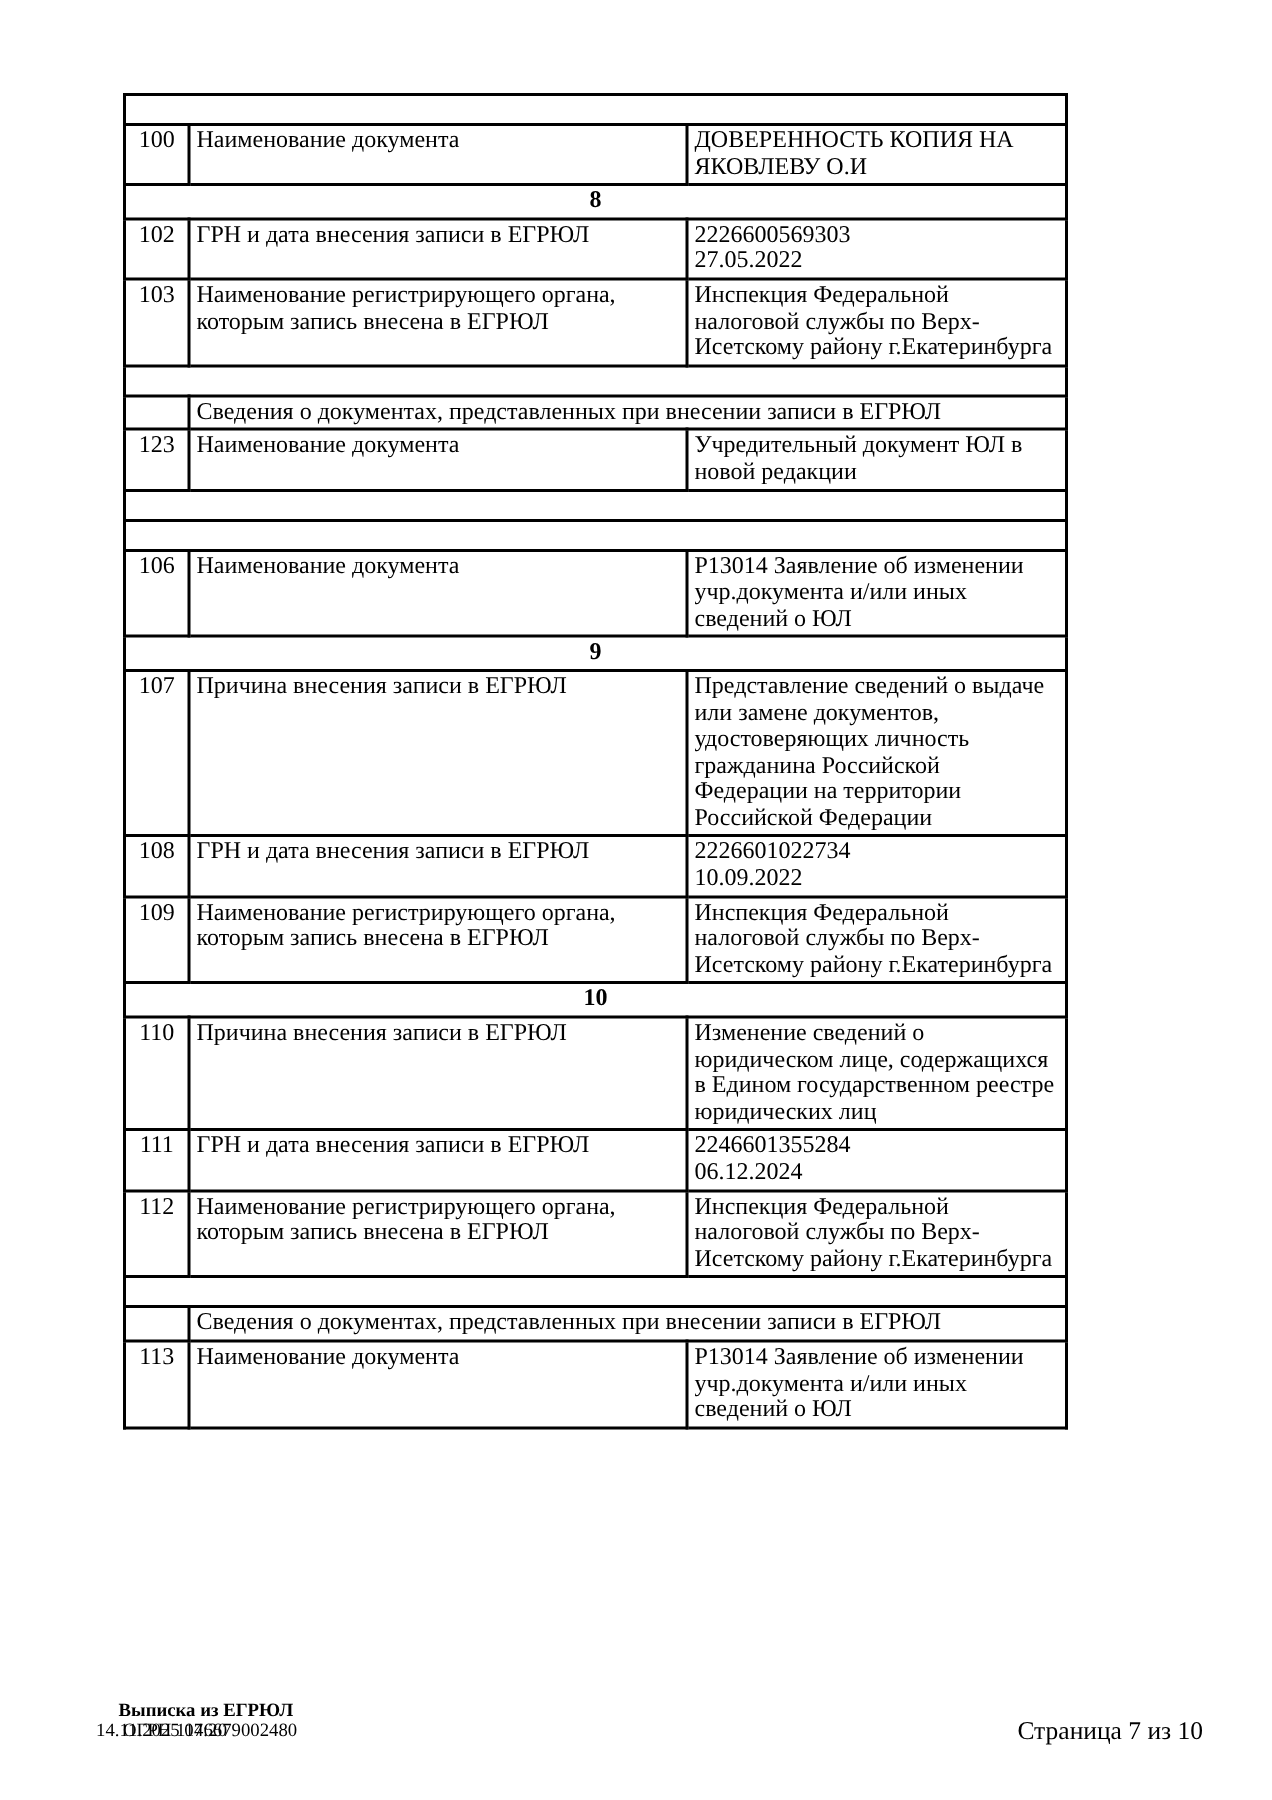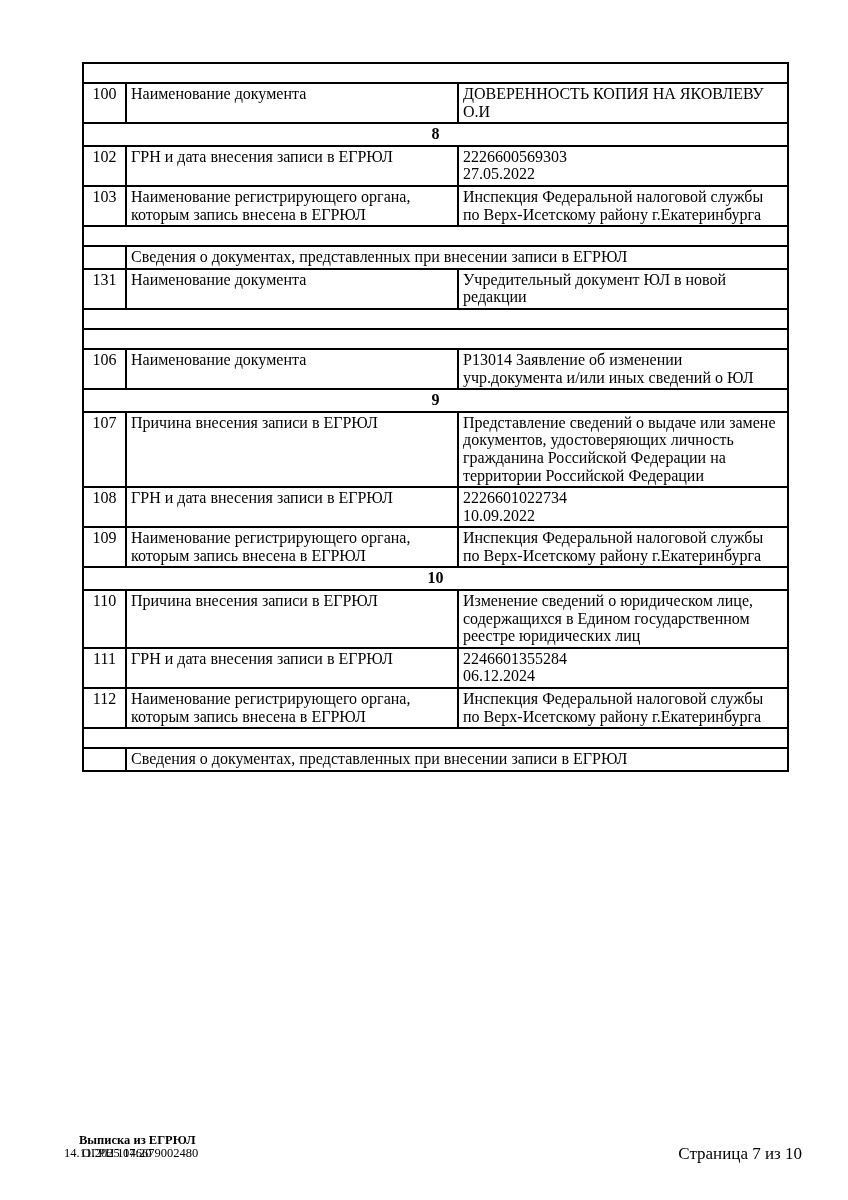--- a/index.html
+++ b/index.html
@@ -8,21 +8,21 @@
     width: 848px; height: 1200px;
     background: #ffffff;
     position: relative;
     font-family: "Liberation Serif", serif;
     color: #000000;
     overflow: hidden;
   }
   .doc-table {
     position: absolute;
     left: 82px; top: 62px;
-    width: 707px;
+    width: 630px;
     border-collapse: collapse;
     table-layout: fixed;
     font-size: 16px;
     line-height: 1.1;
   }
   .doc-table td {
     border: 2px solid #000000;
     vertical-align: top;
     padding: 1px 4px 2px 4px;
     overflow: hidden;
@@ -104,21 +104,21 @@
     <tr class="spacer">
         <td colspan="3"></td>
       </tr>
 
     <tr class="subheader">
       <td class="num"></td>
       <td colspan="2">Сведения о документах, представленных при внесении записи в ЕГРЮЛ</td>
     </tr>
 
     <tr>
-      <td class="num">131</td>
+      <td class="num">123</td>
       <td class="label">Наименование документа</td>
       <td class="value">Учредительный документ ЮЛ в новой редакции</td>
     </tr>
 
     <tr class="spacer">
         <td colspan="3"></td>
       </tr>
 
 
     <tr class="spacer">
@@ -179,20 +179,25 @@
 
     <tr class="spacer">
         <td colspan="3"></td>
       </tr>
 
     <tr class="subheader">
       <td class="num"></td>
       <td colspan="2">Сведения о документах, представленных при внесении записи в ЕГРЮЛ</td>
     </tr>
 
+    <tr>
+      <td class="num">113</td>
+      <td class="label">Наименование документа</td>
+      <td class="value">Р13014 Заявление об изменении учр.документа и/или иных сведений о ЮЛ</td>
+    </tr>
 
   </tbody>
 </table>
 
 <div class="footer-left">
   <div class="footer-title">Выписка из ЕГРЮЛ</div>
   <div>14.11.2025 07:20</div>
 </div>
 <div class="footer-center">ОГРН 1146679002480</div>
 <div class="footer-right">Страница 7 из 10</div>

